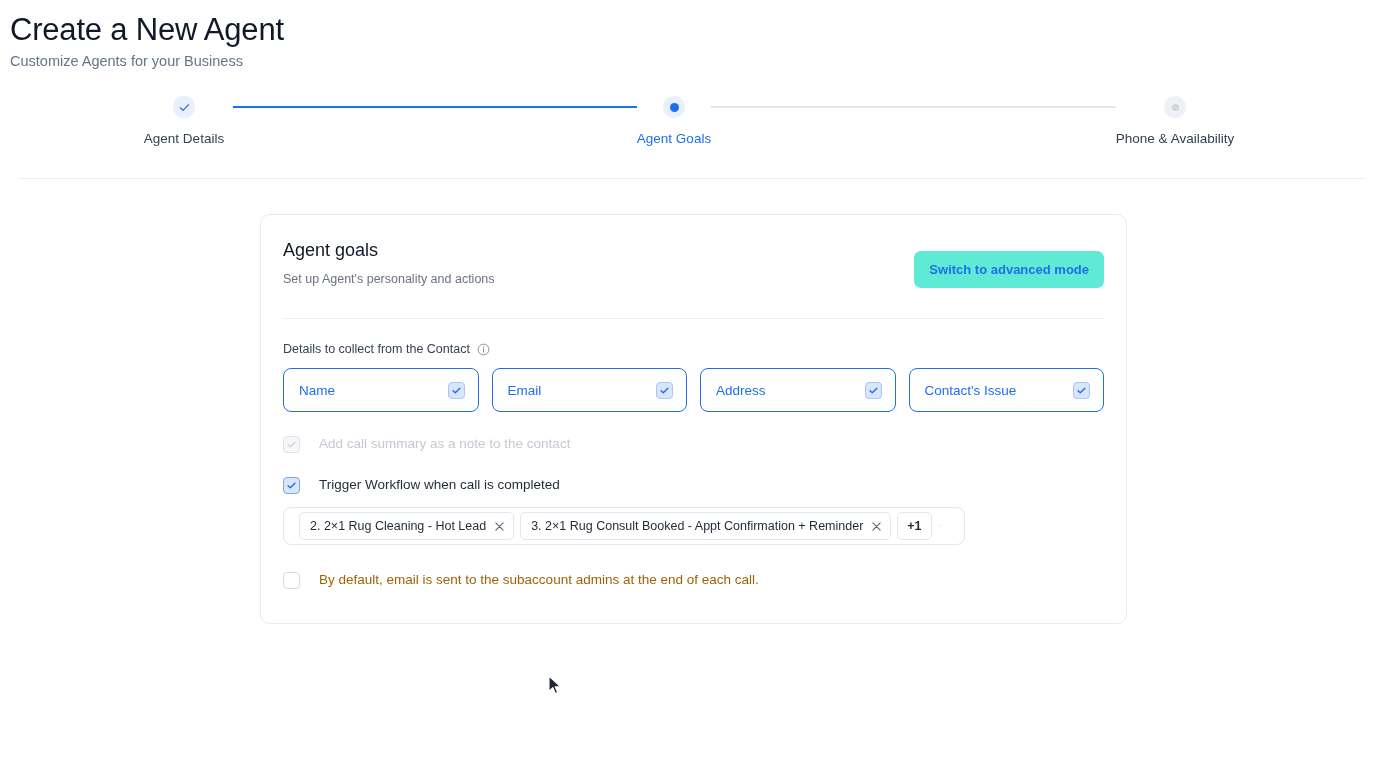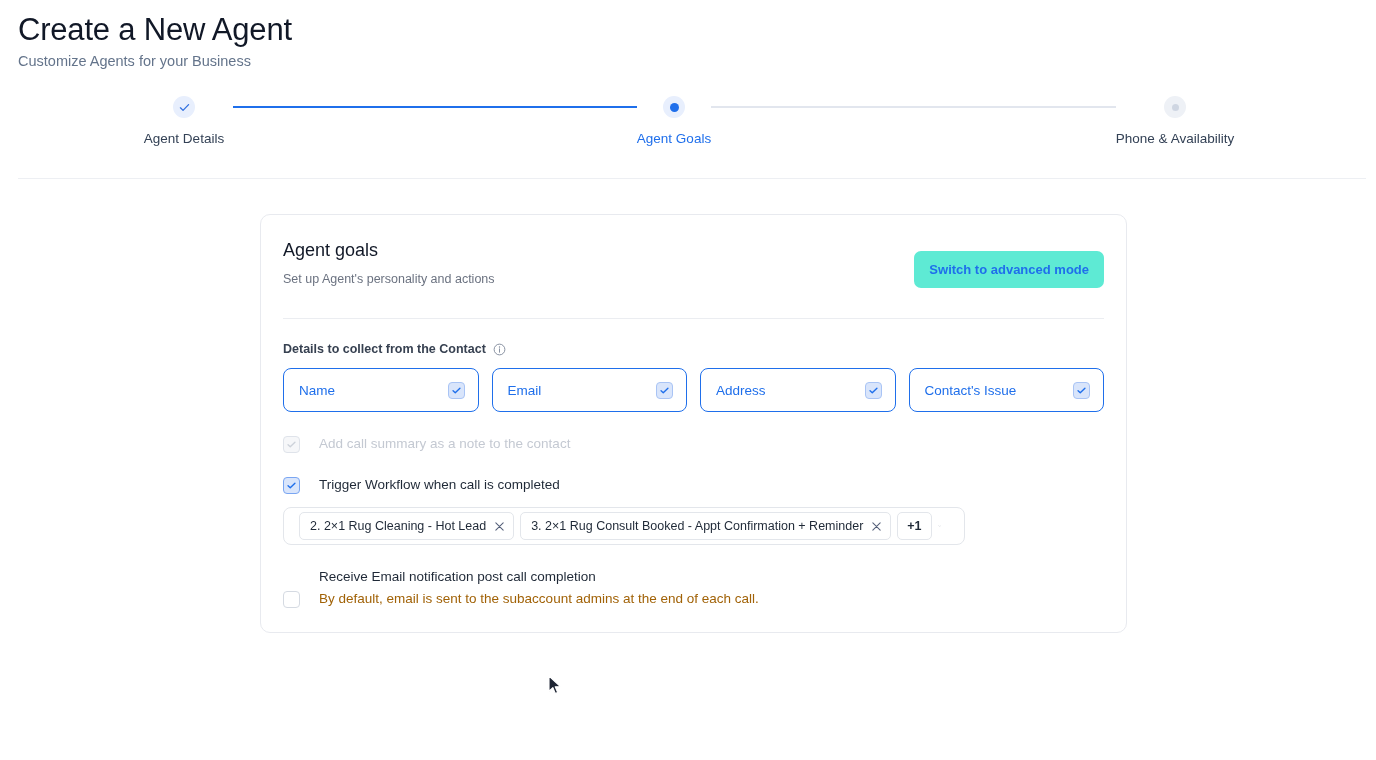--- a/index.html
+++ b/index.html
@@ -8,21 +8,21 @@
     width: 1376px;
     height: 760px;
     background: #ffffff;
     font-family: "Liberation Sans", sans-serif;
     color: #1f2937;
     overflow: hidden;
   }
 
   
   .page-header {
-    padding: 10px 0 0 18px;
+    padding: 10px 0 0 10px;
   }
   .page-title {
     font-size: 31px;
     font-weight: 400;
     color: #111827;
     letter-spacing: -0.2px;
     line-height: 40px;
   }
   .page-subtitle {
     font-size: 14.5px;
@@ -146,21 +146,20 @@
     background: #ebedf1;
     margin: 30px 0 0 0;
   }
 
   
   .details-label-row {
     display: flex;
     align-items: center;
     gap: 7px;
     margin-top: 23px;
-    font-weight: bold;
   }
   .details-label {
     font-size: 12.5px;
     color: #374151;
   }
   .info-icon {
     width: 13px; height: 13px;
     display: block;
   }
 
@@ -439,21 +438,20 @@
     <span class="tag-more">+1</span>
 
     <svg class="tags-caret" viewBox="0 0 12 12" fill="none">
       <path d="M2.5 4.5L6 8L9.5 4.5" stroke="#b4bbc7" stroke-width="1.2" stroke-linecap="round" stroke-linejoin="round"></path>
     </svg>
   </div>
 
   <div class="cb-row">
     <span class="cb empty"></span>
     <span>
-      <div class="cb-text">Receive Email notification post call completion</div>
       <div class="cb-subtext">By default, email is sent to the subaccount admins at the end of each call.</div>
     </span>
   </div>
 
 </div>
 
 <svg class="cursor" viewBox="0 0 15 21">
   <path d="M1 1L1 16.2L4.9 12.6L7.3 18.4L9.6 17.4L7.2 11.8L12.4 11.5Z" fill="#1e2533" stroke="#ffffff" stroke-width="1.1" stroke-linejoin="round"></path>
 </svg>
 

